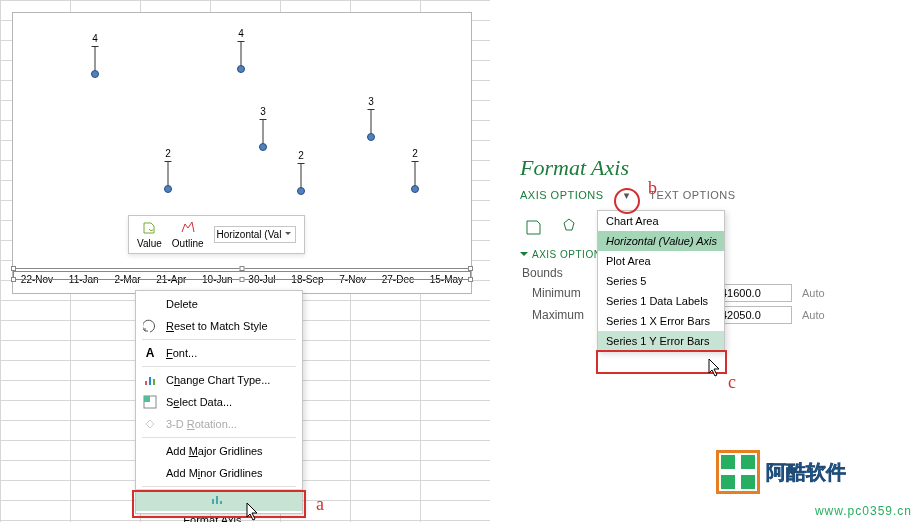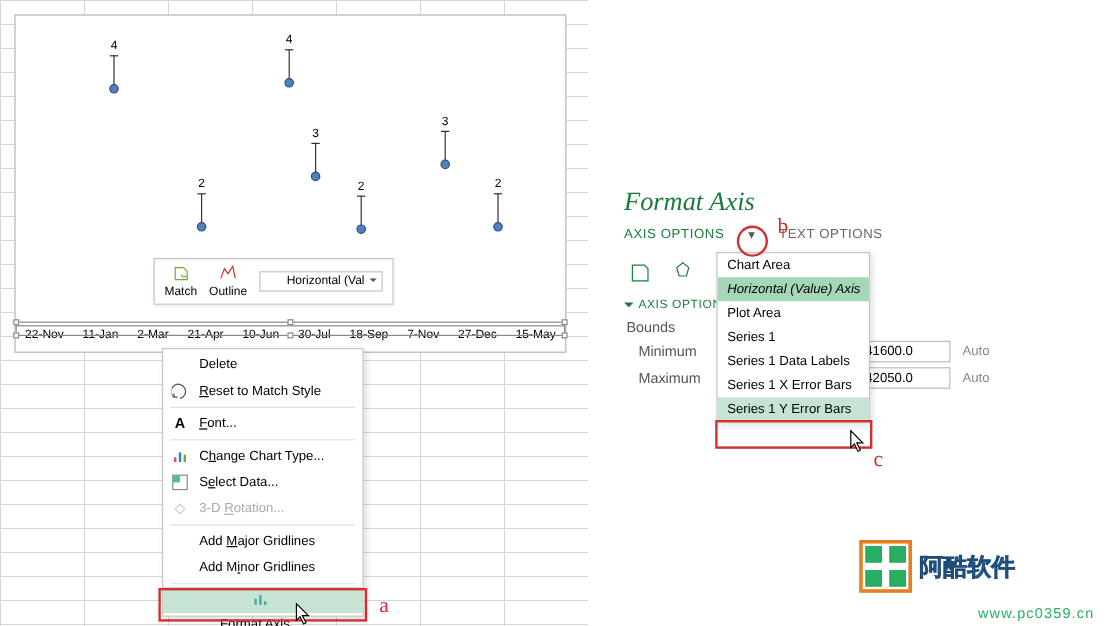--- a/index.html
+++ b/index.html
@@ -107,21 +107,21 @@
     flex-direction: column;
     align-items: center;
     gap: 2px;
   }
   .mini-tb .icon-sq {
     width: 16px; height: 16px;
     position: relative;
   }
   .drop-chip {
     border: 1px solid #c5c5c5;
-    padding: 2px 14px 2px 22px;
+    padding: 2px 14px 2px 2px;
     position: relative;
     font-size: 10px;
   }
   .drop-chip::after {
     content: "";
     position: absolute;
     right: 4px; top: 50%;
     transform: translateY(-50%);
     border: 3px solid transparent;
     border-top-color: #555;
@@ -354,21 +354,21 @@
 </div>
 
 <div class="mini-tb">
   <div class="tbi">
     <div class="icon-sq">
       <svg width="16" height="16">
           <path d="M3 3 L10 3 L13 6 L13 13 L3 13 Z" fill="none" stroke="#7a3"></path>
           <path d="M8 9 Q10 12 12 10" stroke="#7a3" fill="none"></path>
         </svg>
     </div>
-    <span>Match</span>
+    <span>Value</span>
   </div>
   <div class="tbi">
     <div class="icon-sq">
       <svg width="16" height="16">
           <path d="M2 12 L5 4 L8 8 L12 2 L14 12" fill="none" stroke="#c33"></path>
         </svg>
     </div>
     <span>Outline</span>
   </div>
   <div class="drop-chip">Horizontal (Val</div>
@@ -489,21 +489,21 @@
     <span class="lab">Maximum</span>
     <input type="text" style="margin-left: 120px;" value="42050.0">
     <span class="auto">Auto</span>
   </div>
 </div>
 
 <div class="drop-list" id="droplist">
     <div class="di">Chart Area</div>
     <div class="di hl">Horizontal (Value) Axis</div>
     <div class="di">Plot Area</div>
-    <div class="di">Series 1</div>
+    <div class="di">Series 5</div>
     <div class="di">Series 1 Data Labels</div>
     <div class="di">Series 1 X Error Bars</div>
     <div class="di hover">Series 1 Y Error Bars</div>
   </div>
 <div class="red-circle-b"></div>
 <div class="annot" style="left:648px;top:178px">b</div>
 <div class="red-box-c"></div>
 <div class="cursor" style="left: 708px; top: 358px;" id="cursor-c">
   <svg width="14" height="20">
       <path d="M1 1 L1 15 L4 12 L7 18 L9 17 L6 11 L11 11 Z" fill="#fff" stroke="#000"></path>

